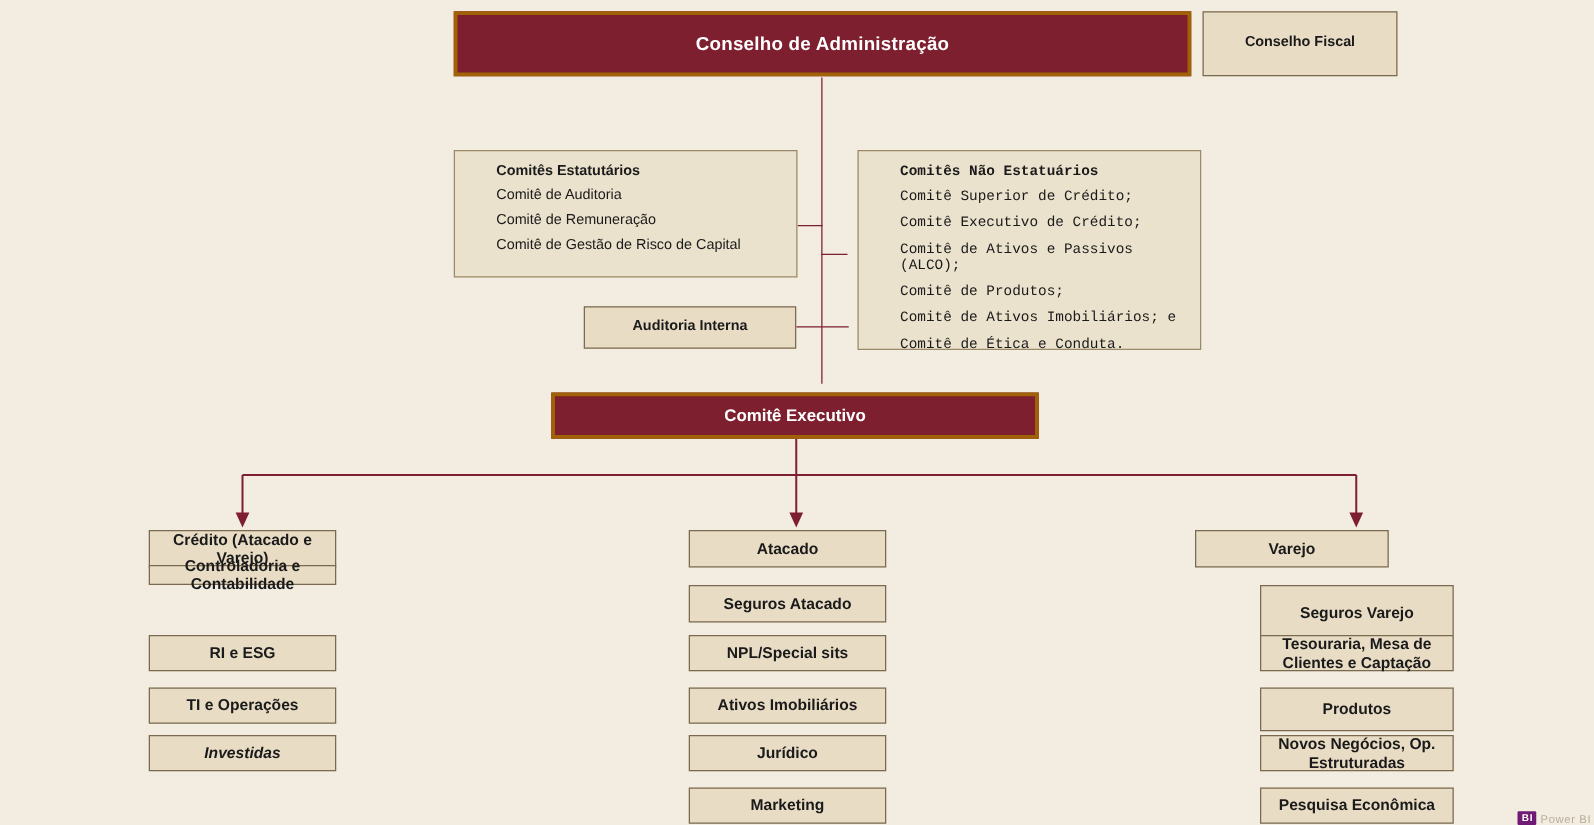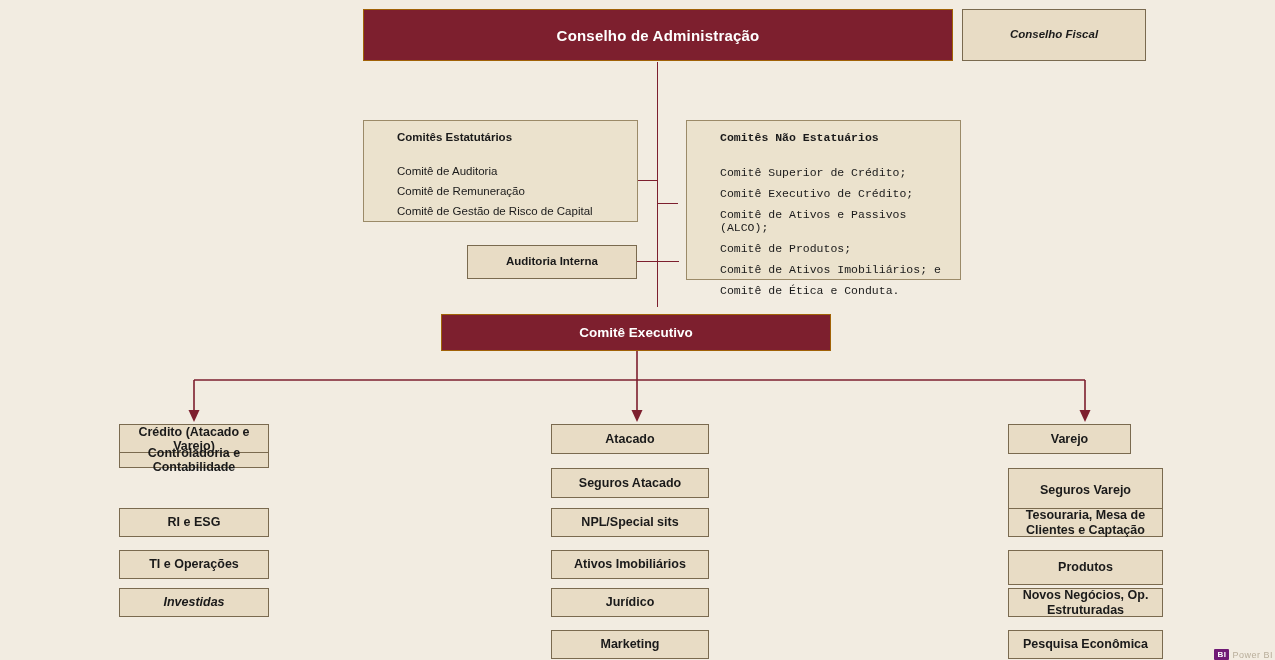--- a/index.html
+++ b/index.html
@@ -27,21 +27,21 @@
   
   .box-dark {
     background: #7b1f2b;
     background: #7d1f2e;
     color: #ffffff;
     font-weight: bold;
     display: flex;
     align-items: center;
     justify-content: center;
     text-align: center;
-    border: 1px solid #a16207;
+    border: 3px solid #a16207;
   }
   
   .box-light {
     background: #e8dcc5;
     border: 1px solid #7a6a4f;
     color: #1a1a1a;
     display: flex;
     align-items: center;
     justify-content: center;
     text-align: center;
@@ -53,21 +53,21 @@
     background: #ebe2cd;
     border: 1px solid #9b8a68;
     color: #1a1a1a;
     font-size: 11.5px;
     padding: 10px 0 8px 33px;
     box-sizing: border-box;
   }
   .box-list .list-title {
     font-weight: bold;
     font-size: 11.5px;
-    margin-bottom: 22px;
+    margin-bottom: 7px;
   }
   .box-list .list-item {
     font-size: 11.5px;
     margin-bottom: 8px;
   }
   .box-list .list-item:last-child {
     margin-bottom: 0;
   }
   .lbl-big {
     font-size: 15px;
@@ -135,21 +135,21 @@
       <path d="M194 422 L188.5 410 L199.5 410 Z"></path>
       <path d="M637 422 L631.5 410 L642.5 410 Z"></path>
       <path d="M1085 422 L1079.5 410 L1090.5 410 Z"></path>
     </g>
   </svg>
 
   <div class="node box-dark lbl-big" style="left:363px; top:9px; width:590px; height:52px;">
     <span>Conselho de Administração</span>
   </div>
 
-  <div class="node box-light lbl-small" style="left:962px; top:9px; width:184px; height:52px;font-style:italic;">
+  <div class="node box-light lbl-small" style="left:962px; top:9px; width:156px; height:52px;">
     <span>Conselho Fiscal</span>
   </div>
 
   <div class="node box-list" style="left:363px; top:120px; width:275px; height:102px;">
     <div class="list-title">Comitês Estatutários</div>
     <div class="list-item">Comitê de Auditoria</div>
     <div class="list-item">Comitê de Remuneração</div>
     <div class="list-item">Comitê de Gestão de Risco de Capital</div>
   </div>
 
@@ -199,21 +199,21 @@
   <div class="node box-light" style="left:551px; top:550px; width:158px; height:29px;">
     <span>Ativos Imobiliários</span>
   </div>
   <div class="node box-light" style="left:551px; top:588px; width:158px; height:29px;">
     <span>Jurídico</span>
   </div>
   <div class="node box-light" style="left:551px; top:630px; width:158px; height:29px;">
     <span>Marketing</span>
   </div>
 
-  <div class="node box-light" style="left:1008px; top:424px; width:123px; height:30px;">
+  <div class="node box-light" style="left:956px; top:424px; width:155px; height:30px;">
     <span>Varejo</span>
   </div>
   <div class="node box-light" style="left:1008px; top:468px; width:155px; height:44px;">
     <span>Seguros Varejo</span>
   </div>
   <div class="node box-light" style="left:1008px; top:508px; width:155px; height:29px;">
     <span>Tesouraria, Mesa de Clientes e Captação</span>
   </div>
   <div class="node box-light" style="left:1008px; top:550px; width:155px; height:35px;">
     <span>Produtos</span>

